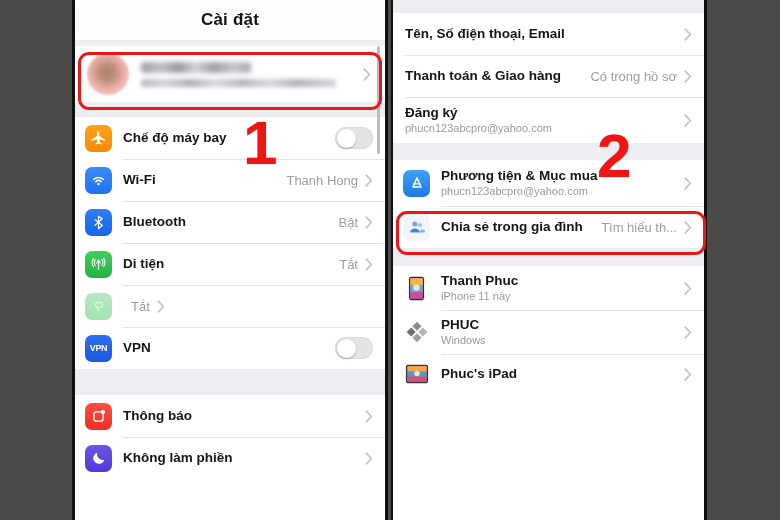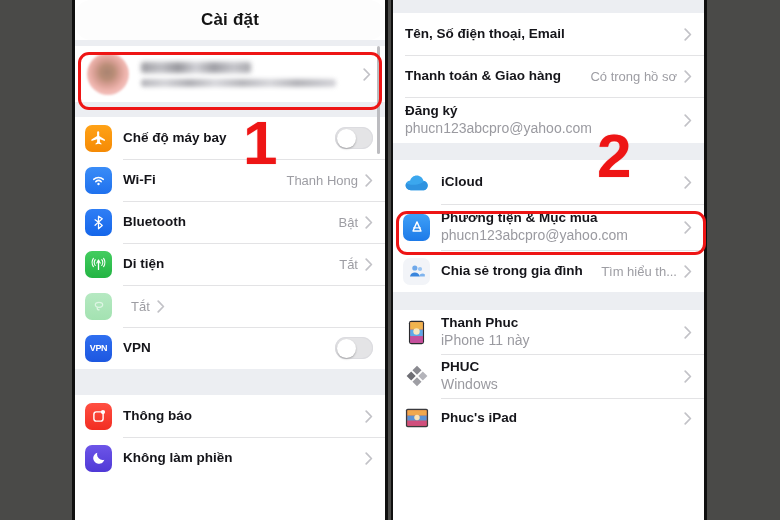--- a/index.html
+++ b/index.html
@@ -61,21 +61,21 @@
     color: #fff; overflow: hidden;
   }
   .icon svg { display: block; }
 
   .labels { flex: 1; min-width: 0; }
   .label {
     font-size: 13.5px; color: #15151a; line-height: 1.15;
     white-space: nowrap; overflow: hidden; text-overflow: ellipsis; font-weight: bold;
   }
   .sublabel {
-    font-size: 14px; color: #9a9aa0; line-height: 1.3; margin-top: 1px;
+    font-size: 11px; color: #9a9aa0; line-height: 1.3; margin-top: 1px;
     white-space: nowrap; overflow: hidden; text-overflow: ellipsis;
   }
   .row.dim .label { color: #b6b6bb; }
 
   .value {
     font-size: 13px; color: #9d9da3; margin-left: 8px;
     white-space: nowrap;
   }
   .chev {
     margin-left: 7px; width: 8px; min-width: 8px;
@@ -361,36 +361,20 @@
             </svg>
         </div>
       </div>
 
     </div>
 
     <div class="gap" style="height:17px"></div>
 
     <div class="group">
 
-      <div class="row" style="min-height:44px">
-        <div class="icon" style="background:transparent;border-radius:0">
-          <svg width="26" height="19" viewBox="0 0 32 22">
-              <path d="M24.8 20.6H8.4c-3.5 0-6.4-2.7-6.4-6.1 0-3.1 2.4-5.7 5.6-6 .9-3.6 4.2-6.2 8.1-6.2 4 0 7.4 2.8 8.2 6.5 3.1.2 5.5 2.7 5.5 5.7 0 3.3-2.6 6.1-4.6 6.1z" fill="#3ba7ee"></path>
-              <path d="M24.8 20.6H8.4c-3.5 0-6.4-2.7-6.4-6.1 0-1.1.3-2.1.8-3 1.6 1.4 4 2.3 8.6 2.3 7.3 0 11.5-2.3 13.4-4.6 2.3.8 4.1 2.9 4.1 5.3 0 3.3-2.1 6.1-4.1 6.1z" fill="#2f93e0"></path>
-            </svg>
-        </div>
-        <div class="labels">
-            <div class="label">iCloud</div>
-          </div>
-        <div class="chev">
-          <svg width="8" height="13" viewBox="0 0 8 13">
-              <path d="M1.2 1.2 L6.4 6.5 L1.2 11.8" fill="none" stroke="#c2c2c7" stroke-width="1.7" stroke-linecap="round" stroke-linejoin="round"></path>
-            </svg>
-        </div>
-      </div>
 
       <div class="row" style="min-height:46px">
         <div class="icon" style="background:linear-gradient(180deg,#3ea0f7,#1d7ae8)">
           <svg width="18" height="18" viewBox="0 0 24 24">
               <path d="M12 5.2 L17.3 17.4 H6.7 Z" fill="none" stroke="#fff" stroke-width="1.9" stroke-linejoin="round"></path>
               <path d="M7.6 13.2h8.8" stroke="#fff" stroke-width="1.7" stroke-linecap="round"></path>
             </svg>
         </div>
         <div class="labels">
           <div class="label">Phương tiện &amp; Mục mua</div>

